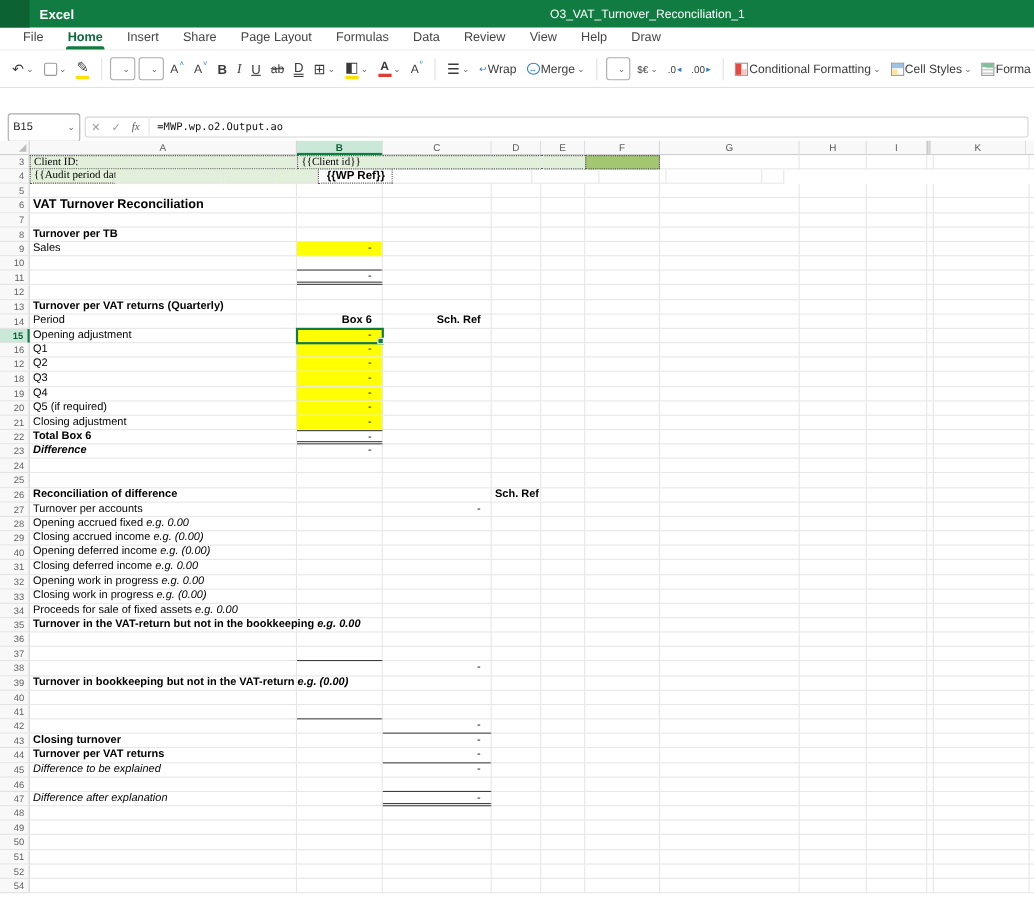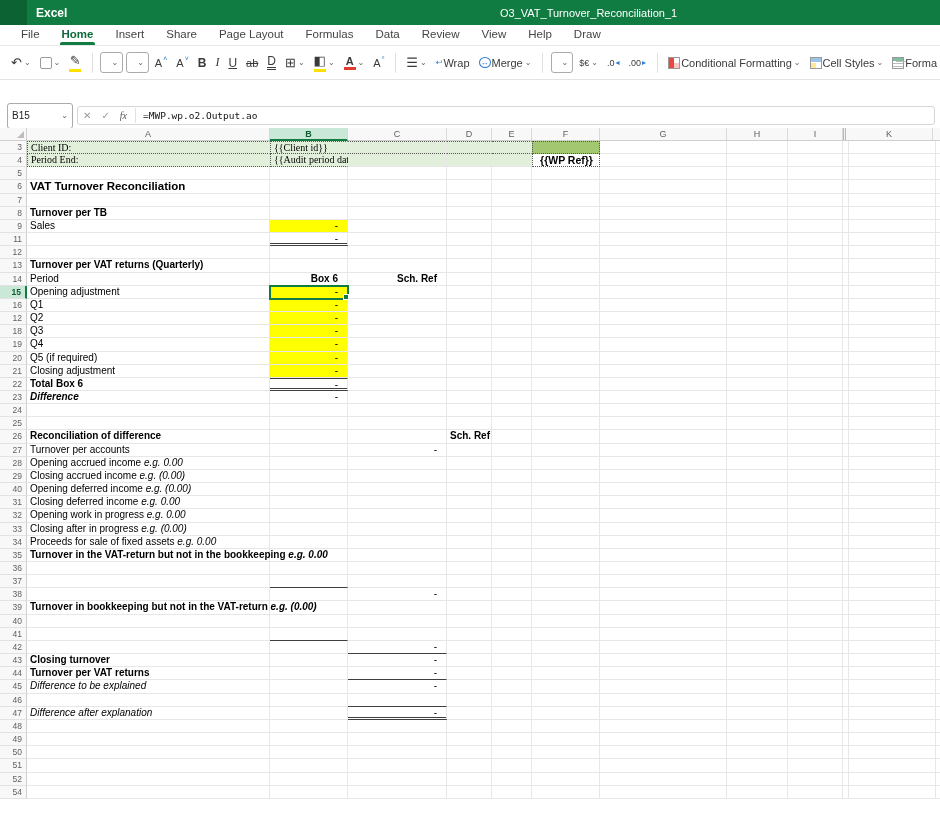--- a/index.html
+++ b/index.html
@@ -262,21 +262,20 @@
       <div class="cell bg-g" style="width: 68px; border-width: 1px; border-style: dotted; border-color: rgb(85, 85, 85);"></div>
       <div class="cell" style="width: 127px;"></div>
       <div class="cell" style="width: 61px;"></div>
       <div class="cell" style="width: 55px;"></div>
       <div class="cell" style="width: 3px;"></div>
       <div class="cell" style="width: 87px;"></div>
       <div class="cell" style="width: 20px;"></div>
     </div>
     <div class="grow">
       <div class="gut">4</div>
-      <div class="cell bg-lg serif" style="width: 243px; border-left: 1px dotted rgb(85, 85, 85); border-bottom: 1px dotted rgb(85, 85, 85);">Period End:</div>
       <div class="cell bg-lg serif" style="width: 78px; border-left: 1px dotted rgb(85, 85, 85); border-bottom: 1px dotted rgb(85, 85, 85);">{{Audit period date}}</div>
       <div class="cell bg-lg" style="width: 99px;"></div>
       <div class="cell bg-lg" style="width: 45px;"></div>
       <div class="cell bg-lg" style="width: 40px;"></div>
       <div class="cell b ac" style="width: 68px; font-size: 10.5px; border-left: 1px dotted rgb(85, 85, 85); border-right: 1px dotted rgb(85, 85, 85); border-bottom: 1px dotted rgb(85, 85, 85);">{{WP Ref}}</div>
       <div class="cell" style="width: 127px;"></div>
       <div class="cell" style="width: 61px;"></div>
       <div class="cell" style="width: 55px;"></div>
       <div class="cell" style="width: 3px;"></div>
       <div class="cell" style="width: 87px;"></div>
@@ -351,20 +350,35 @@
       <div class="cell" style="width: 40px;"></div>
       <div class="cell" style="width: 68px;"></div>
       <div class="cell" style="width: 127px;"></div>
       <div class="cell" style="width: 61px;"></div>
       <div class="cell" style="width: 55px;"></div>
       <div class="cell" style="width: 3px;"></div>
       <div class="cell" style="width: 87px;"></div>
       <div class="cell" style="width: 20px;"></div>
     </div>
     <div class="grow">
+      <div class="gut">10</div>
+      <div class="cell" style="width: 243px;"></div>
+      <div class="cell" style="width: 78px; border-bottom: 1px solid rgb(63, 63, 63);"></div>
+      <div class="cell" style="width: 99px;"></div>
+      <div class="cell" style="width: 45px;"></div>
+      <div class="cell" style="width: 40px;"></div>
+      <div class="cell" style="width: 68px;"></div>
+      <div class="cell" style="width: 127px;"></div>
+      <div class="cell" style="width: 61px;"></div>
+      <div class="cell" style="width: 55px;"></div>
+      <div class="cell" style="width: 3px;"></div>
+      <div class="cell" style="width: 87px;"></div>
+      <div class="cell" style="width: 20px;"></div>
+    </div>
+    <div class="grow">
       <div class="gut">11</div>
       <div class="cell" style="width: 243px;"></div>
       <div class="cell ar" style="width: 78px; border-bottom: 3px double rgb(63, 63, 63);">-</div>
       <div class="cell" style="width: 99px;"></div>
       <div class="cell" style="width: 45px;"></div>
       <div class="cell" style="width: 40px;"></div>
       <div class="cell" style="width: 68px;"></div>
       <div class="cell" style="width: 127px;"></div>
       <div class="cell" style="width: 61px;"></div>
       <div class="cell" style="width: 55px;"></div>
@@ -607,21 +621,21 @@
       <div class="cell" style="width: 68px;"></div>
       <div class="cell" style="width: 127px;"></div>
       <div class="cell" style="width: 61px;"></div>
       <div class="cell" style="width: 55px;"></div>
       <div class="cell" style="width: 3px;"></div>
       <div class="cell" style="width: 87px;"></div>
       <div class="cell" style="width: 20px;"></div>
     </div>
     <div class="grow">
       <div class="gut">28</div>
-      <div class="cell" style="width: 243px;"><span>Opening accrued income </span><span class="eg">e.g. 0.00</span></div>
+      <div class="cell" style="width: 243px;"><span>Opening accrued fixed </span><span class="eg">e.g. 0.00</span></div>
       <div class="cell" style="width: 78px;"></div>
       <div class="cell" style="width: 99px;"></div>
       <div class="cell" style="width: 45px;"></div>
       <div class="cell" style="width: 40px;"></div>
       <div class="cell" style="width: 68px;"></div>
       <div class="cell" style="width: 127px;"></div>
       <div class="cell" style="width: 61px;"></div>
       <div class="cell" style="width: 55px;"></div>
       <div class="cell" style="width: 3px;"></div>
       <div class="cell" style="width: 87px;"></div>
@@ -682,21 +696,21 @@
       <div class="cell" style="width: 68px;"></div>
       <div class="cell" style="width: 127px;"></div>
       <div class="cell" style="width: 61px;"></div>
       <div class="cell" style="width: 55px;"></div>
       <div class="cell" style="width: 3px;"></div>
       <div class="cell" style="width: 87px;"></div>
       <div class="cell" style="width: 20px;"></div>
     </div>
     <div class="grow">
       <div class="gut">33</div>
-      <div class="cell" style="width: 243px;"><span>Closing after in progress </span><span class="eg">e.g. (0.00)</span></div>
+      <div class="cell" style="width: 243px;"><span>Closing work in progress </span><span class="eg">e.g. (0.00)</span></div>
       <div class="cell" style="width: 78px;"></div>
       <div class="cell" style="width: 99px;"></div>
       <div class="cell" style="width: 45px;"></div>
       <div class="cell" style="width: 40px;"></div>
       <div class="cell" style="width: 68px;"></div>
       <div class="cell" style="width: 127px;"></div>
       <div class="cell" style="width: 61px;"></div>
       <div class="cell" style="width: 55px;"></div>
       <div class="cell" style="width: 3px;"></div>
       <div class="cell" style="width: 87px;"></div>

